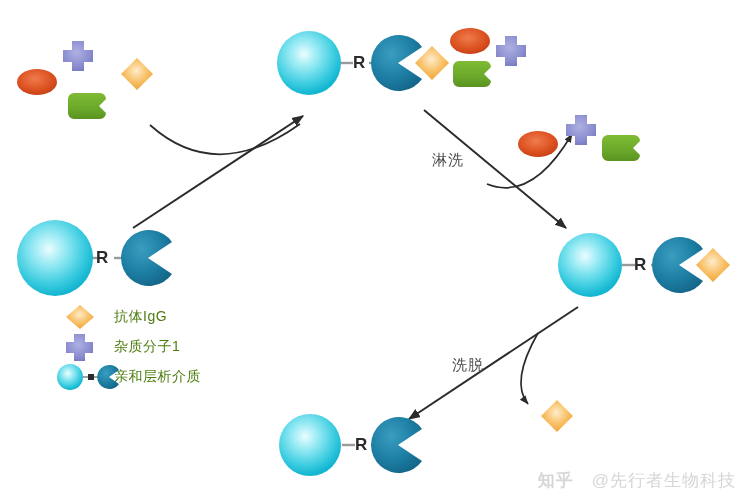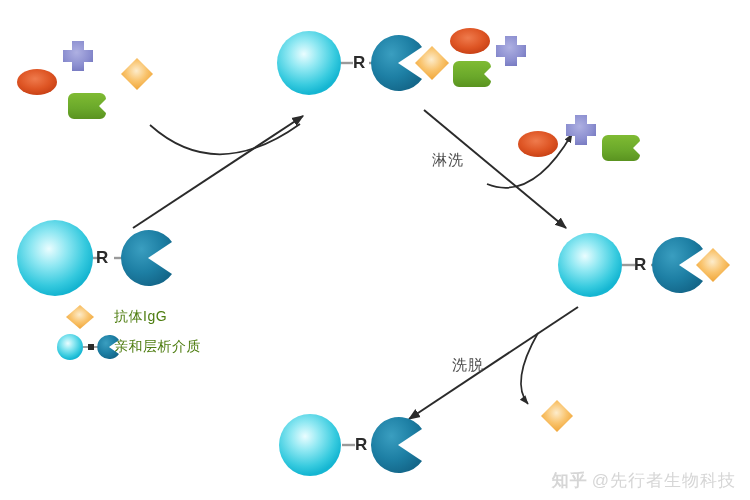--- a/index.html
+++ b/index.html
@@ -67,21 +67,21 @@
   .watermark {
     position: absolute;
     right: 14px;
     bottom: 8px;
     font-size: 17px;
     color: #d6d6d6;
     font-family: "Liberation Sans", "DejaVu Sans", sans-serif;
     white-space: nowrap;
     letter-spacing: 1px;
   }
-  .wm-logo { font-weight: bold; margin-right: 4px; }
+  .wm-logo { font-weight: bold; margin-right: 18px; }
 </style>
 </head>
 <body>
 
 <div id="canvas">
 
   <svg class="layer-svg" viewBox="0 0 750 500">
     <defs>
       <radialGradient id="beadGrad" cx="42%" cy="38%" r="62%">
         <stop offset="0%" stop-color="#eafdff"></stop>
@@ -208,20 +208,28 @@
 
     <div class="legend-row">
       <div class="legend-icon-box">
         <svg width="56" height="30" viewBox="0 0 56 30">
           <path d="M22,3 L36,15 L22,27 L8,15 z" fill="url(#iggGrad2)"></path>
         </svg>
       </div>
       <span class="legend-text">抗体IgG</span>
     </div>
 
+    <div class="legend-row">
+      <div class="legend-icon-box">
+        <svg width="56" height="30" viewBox="0 0 56 30">
+          <path d="M16,4 h11 v8 h8 v11 h-8 v8 h-11 v-8 h-8 v-11 h8 z" transform="translate(0,-2)" fill="url(#purpleGrad)"></path>
+        </svg>
+      </div>
+      <span class="legend-text">杂质分子1</span>
+    </div>
 
 
 
     <div class="legend-row">
       <div class="legend-icon-box">
         <svg width="66" height="30" viewBox="0 0 66 30" style="margin-left:-4px;">
           <circle cx="16" cy="15" r="13" fill="url(#beadGradSm)"></circle>
           <line x1="29" y1="15" x2="34" y2="15" stroke="#8a8a8a" stroke-width="1.6"></line>
           <rect x="34" y="12" width="6" height="6" fill="#2b2b2b"></rect>
           <line x1="40" y1="15" x2="45" y2="15" stroke="#8a8a8a" stroke-width="1.6"></line>

